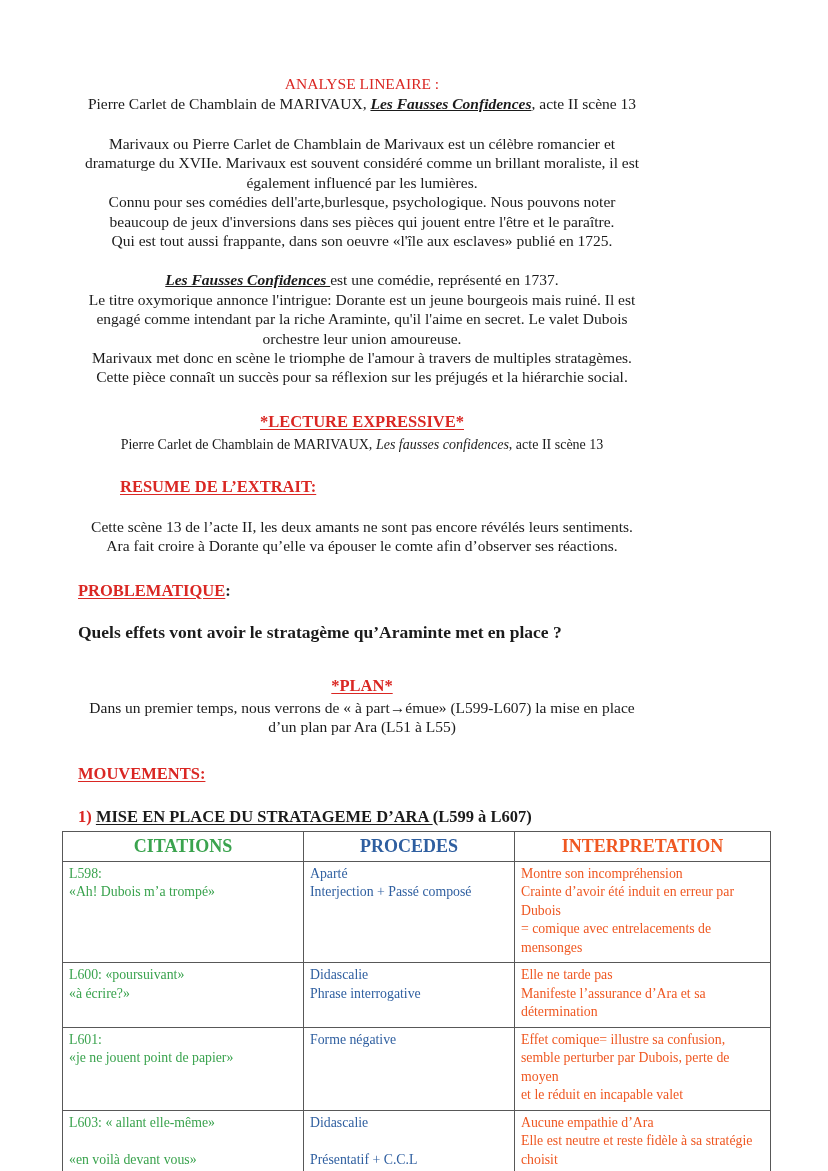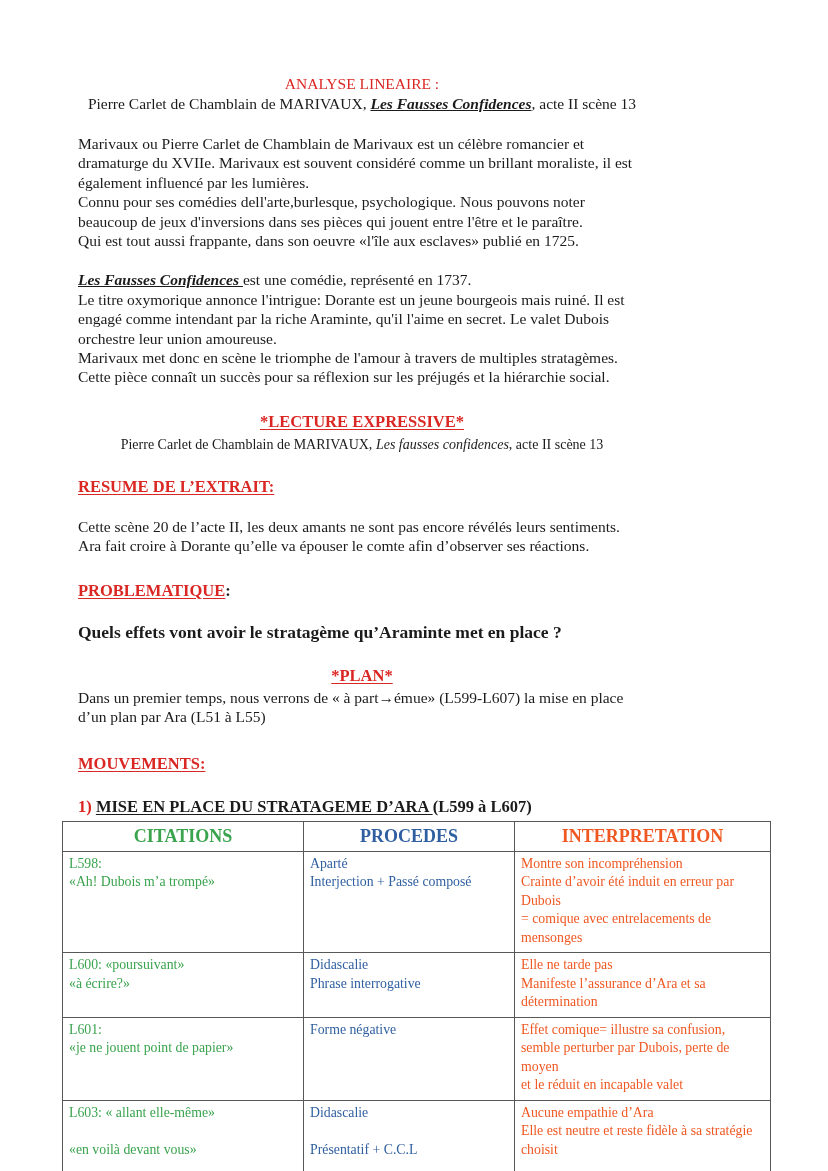--- a/index.html
+++ b/index.html
@@ -26,34 +26,35 @@
   .sec-heading {
     color: var(--heading-red);
     font-weight: bold; font-size: 16.5px; line-height: 21px;
     text-decoration: underline;
     text-underline-offset: 2px;
   }
   .black-colon { color: var(--text); text-decoration: none; display: inline-block; }
   .para {
     font-size: 15.5px; line-height: 19.4px;
     white-space: pre-line;
+    text-align: center;
   }
   .mt-head { margin-top: 28px; }
   .mt-para { margin-top: 20px; }
   .lecture-head { margin-top: 24px; }
   .lecture-sub { font-size: 14px; line-height: 18px; margin-top: 4px; }
   .lecture-sub .it { font-style: italic; }
-  .resume-head { margin-top: 22px; }
+  .resume-head { margin-top: 22px; margin-left: 42px; }
   .resume-text { margin-top: 20px; }
   .prob-head { margin-top: 24px; }
   .question {
     margin-top: 20px;
     font-weight: bold; font-size: 17.5px; line-height: 22px;
   }
-  .plan-head { margin-top: 22px; text-decoration: underline; }
+  .plan-head { margin-top: 32px; text-decoration: underline; }
   .plan-text { margin-top: 2px; }
   .mouv-head { margin-top: 26px; }
   .movement-title {
     margin-top: 22px;
     font-weight: bold; font-size: 16.5px; line-height: 21px;
   }
   .movement-num { color: var(--heading-red); }
   .movement-underlined { text-decoration: underline; text-underline-offset: 2px; }
   table.analysis {
     margin-top: 4px;
@@ -105,21 +106,21 @@
 Qui est tout aussi frappante, dans son oeuvre «l'île aux esclaves» publié en 1725.</p>
 
   <p class="para mt-para"><span class="book-bold">Les Fausses Confidences </span><span>est une comédie, représenté en 1737.
 Le titre oxymorique annonce l'intrigue: Dorante est un jeune bourgeois mais ruiné. Il est engagé comme intendant par la riche Araminte, qu'il l'aime en secret. Le valet Dubois orchestre leur union amoureuse.
 Marivaux met donc en scène le triomphe de l'amour à travers de multiples stratagèmes. Cette pièce connaît un succès pour sa réflexion sur les préjugés et la hiérarchie social.</span></p>
 
   <div class="sec-heading center lecture-head">*LECTURE EXPRESSIVE*</div>
   <div class="lecture-sub center"><span>Pierre Carlet de Chamblain de MARIVAUX, </span><span class="it">Les fausses confidences</span><span>, acte II scène 13</span></div>
 
   <div class="sec-heading resume-head">RESUME DE L’EXTRAIT:</div>
-  <p class="para resume-text">Cette scène 20 de l’acte II, les deux amants ne sont pas encore révélés leurs sentiments.
+  <p class="para resume-text">Cette scène 13 de l’acte II, les deux amants ne sont pas encore révélés leurs sentiments.
 Ara fait croire à Dorante qu’elle va épouser le comte afin d’observer ses réactions.</p>
 
   <div class="sec-heading prob-head"><span>PROBLEMATIQUE</span><span class="black-colon">:</span></div>
   <p class="question">Quels effets vont avoir le stratagème qu’Araminte met en place ?</p>
 
   <div class="sec-heading center plan-head">*PLAN*</div>
   <p class="para plan-text">Dans un premier temps, nous verrons de « à part→émue» (L599-L607) la mise en place d’un plan par Ara (L51 à L55)</p>
 
   <div class="sec-heading mouv-head">MOUVEMENTS:</div>
 

